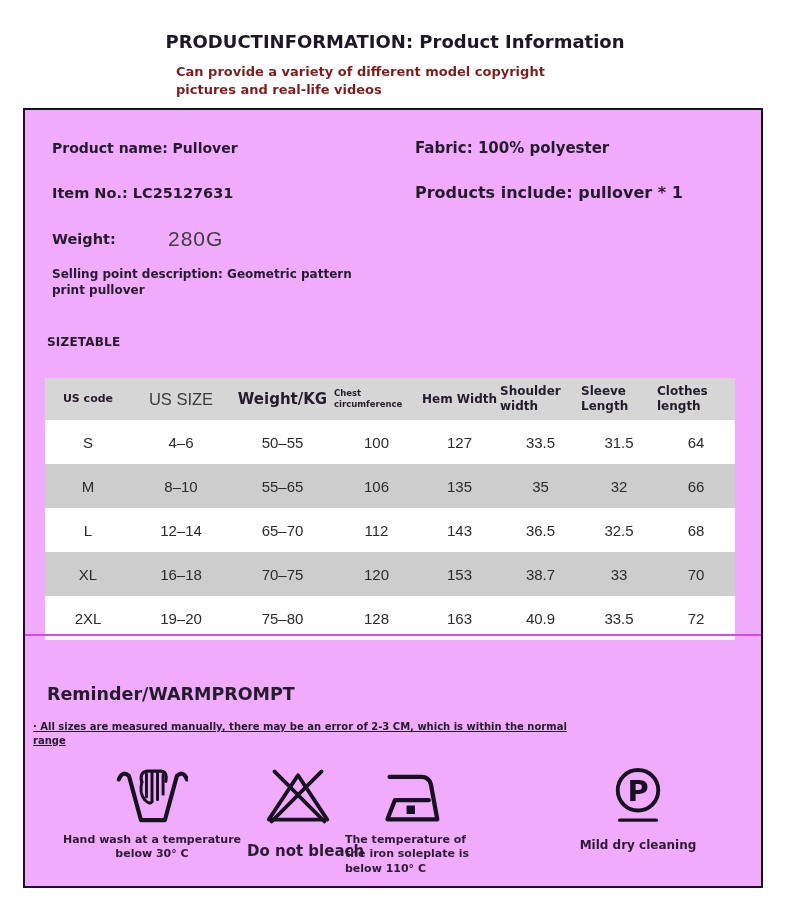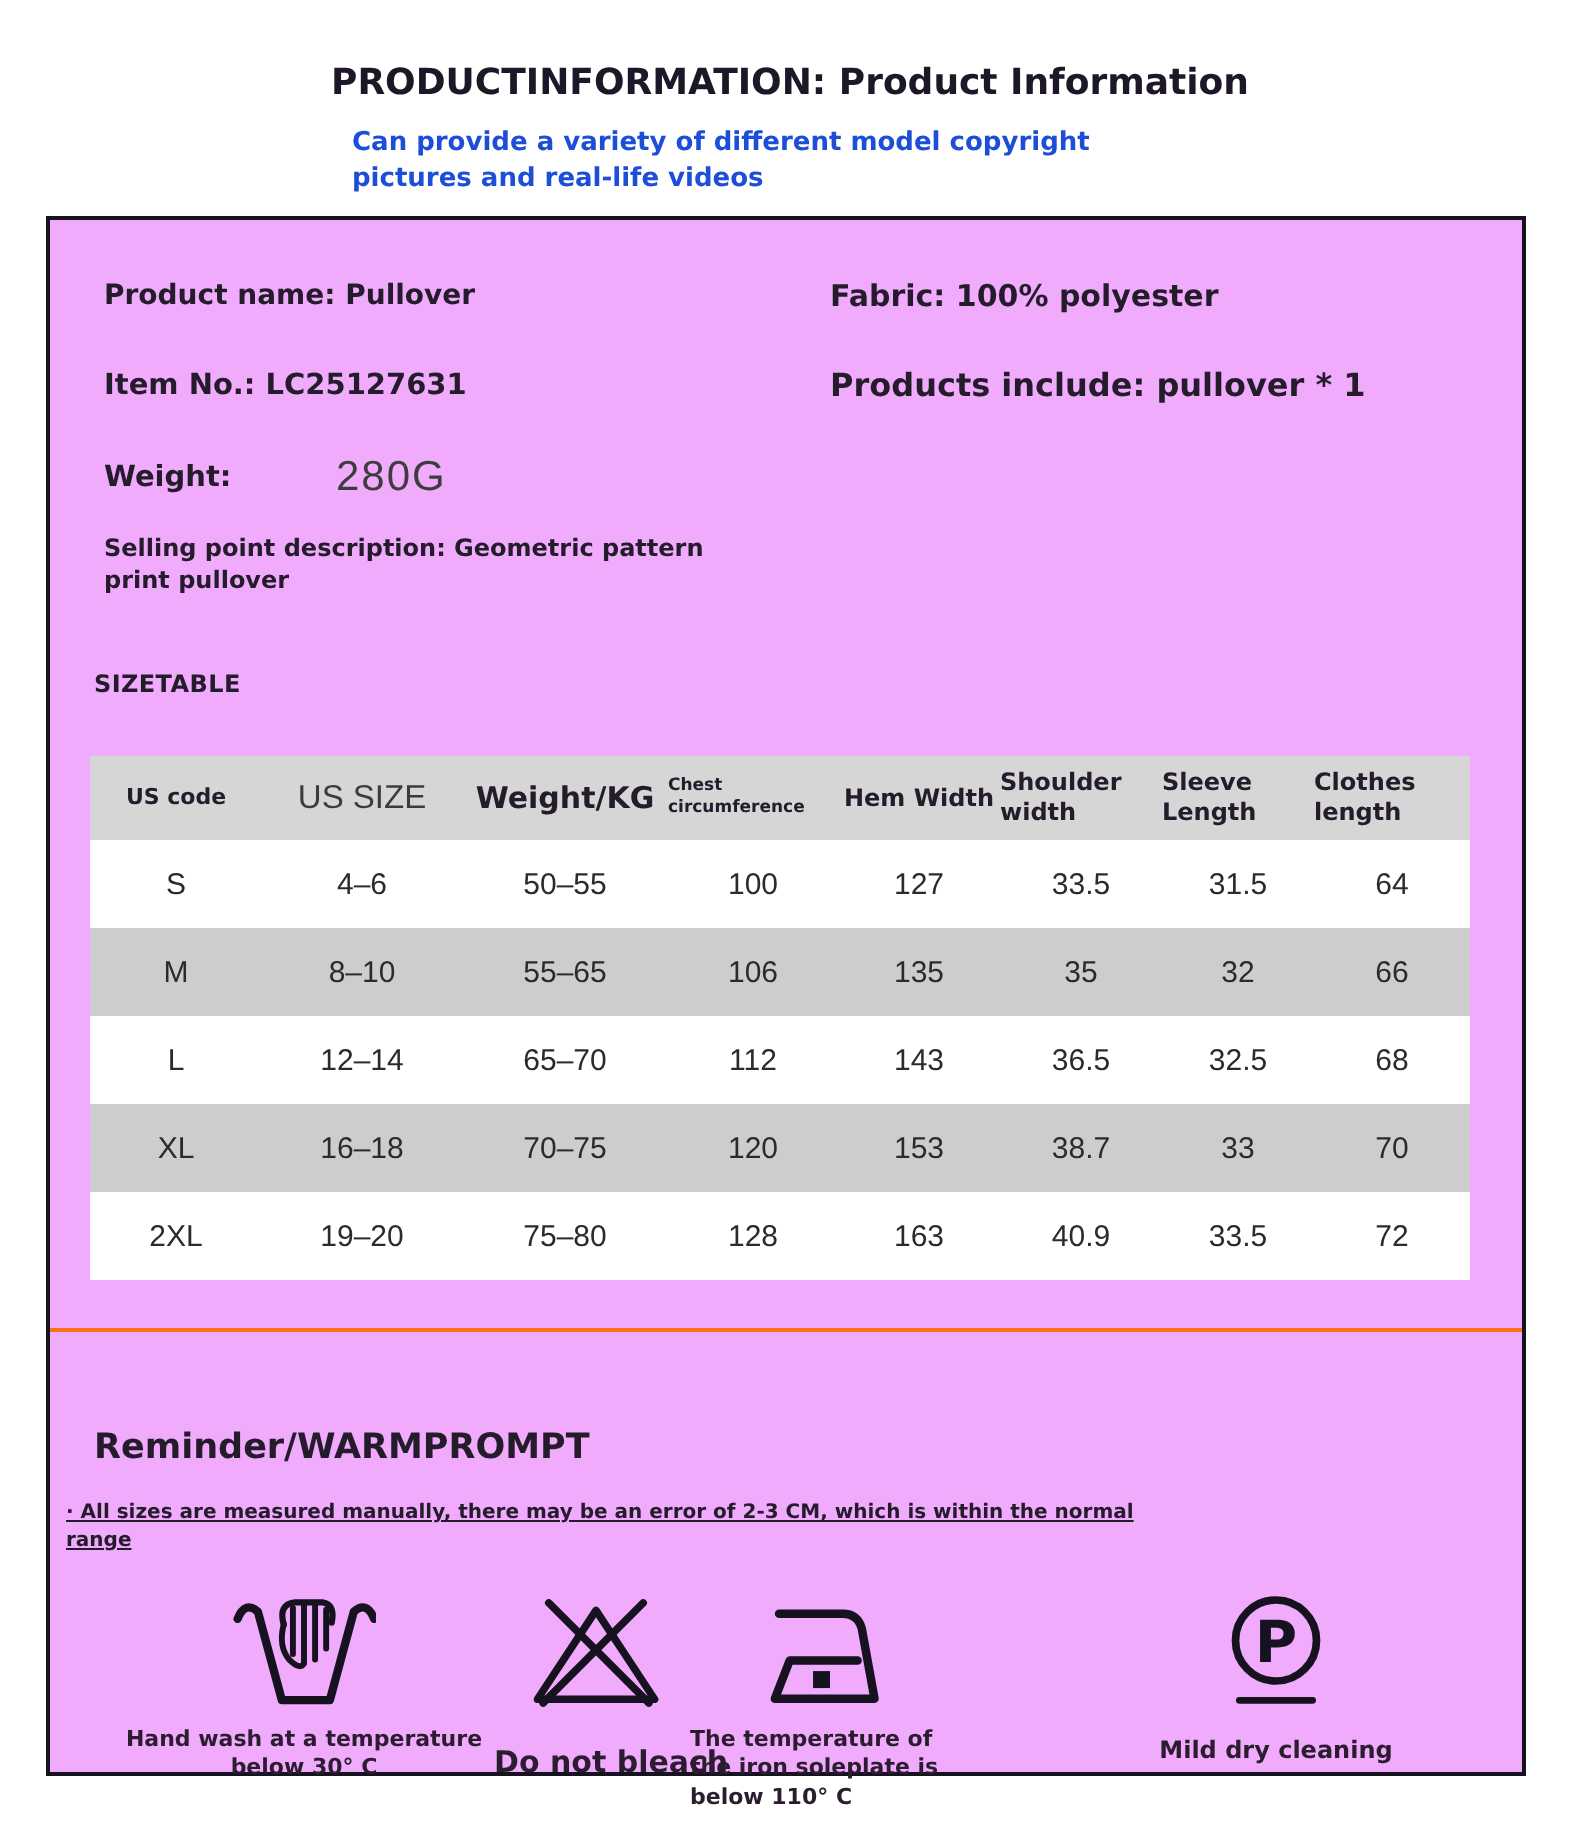--- a/index.html
+++ b/index.html
@@ -15,21 +15,21 @@
   .title {
     position:absolute; top:31px; left:0; width:100%;
     text-align:center;
     font-family:"DejaVu Sans", sans-serif;
     font-size:18px; font-weight:bold; color:#1d1728;
     letter-spacing:0;
   }
   .subtitle {
     position:absolute; top:63px; left:176px; width:412px;
     font-family:"DejaVu Sans", sans-serif;
-    font-size:13px; font-weight:bold; color:#1d4ed8;
+    font-size:13px; font-weight:bold; color:#7f1d1d;
     line-height:1.38;
   }
   .main-box {
     position:absolute; left:23px; top:108px;
     width:740px; height:780px;
     border:2px solid #17121f;
     background:#f0abfc;
   }
   .abs { position:absolute; }
   .b { font-family:"DejaVu Sans", sans-serif; font-weight:bold; color:#241b2b; }
@@ -57,22 +57,22 @@
   }
   .hdr { font-family:"DejaVu Sans", sans-serif; font-weight:bold; color:#241b2b; }
   .hdr-inner { display:inline-block; text-align:left; line-height:1.25; }
   .col-h0 { font-size:11px; }
   .col-h1 { font-family:"Liberation Sans", sans-serif; font-weight:normal; font-size:16.5px; color:#3c3c3c; }
   .col-h2 { font-size:15px; }
   .col-h3 { font-size:8.5px;margin-left:24px; }
   .col-h4, .col-h5, .col-h6, .col-h7 { font-size:12px; }
 
   .reminder-section {
-    position:absolute; left:0; top:554px; width:736px; height:238px;
-    border-top:2px solid #f97316;
+    position:absolute; left:0; top:524px; width:736px; height:238px;
+    border-top:2px solid #d946ef;
   }
   .reminder-heading { left:22px; top:48px; font-size:17.5px; }
   .reminder-note    { left:8px;  top:84px; width:548px; font-size:10px; line-height:1.35;text-decoration:underline; }
 
   .care-item { position:absolute; top:130px; text-align:center; }
   .care-icon { height:64px; display:flex; align-items:flex-start; justify-content:center; }
   .care-label {
     margin-top:3px;
     font-family:"DejaVu Sans", sans-serif; font-weight:bold; color:#2b1c30;
     font-size:11px; line-height:1.3;

